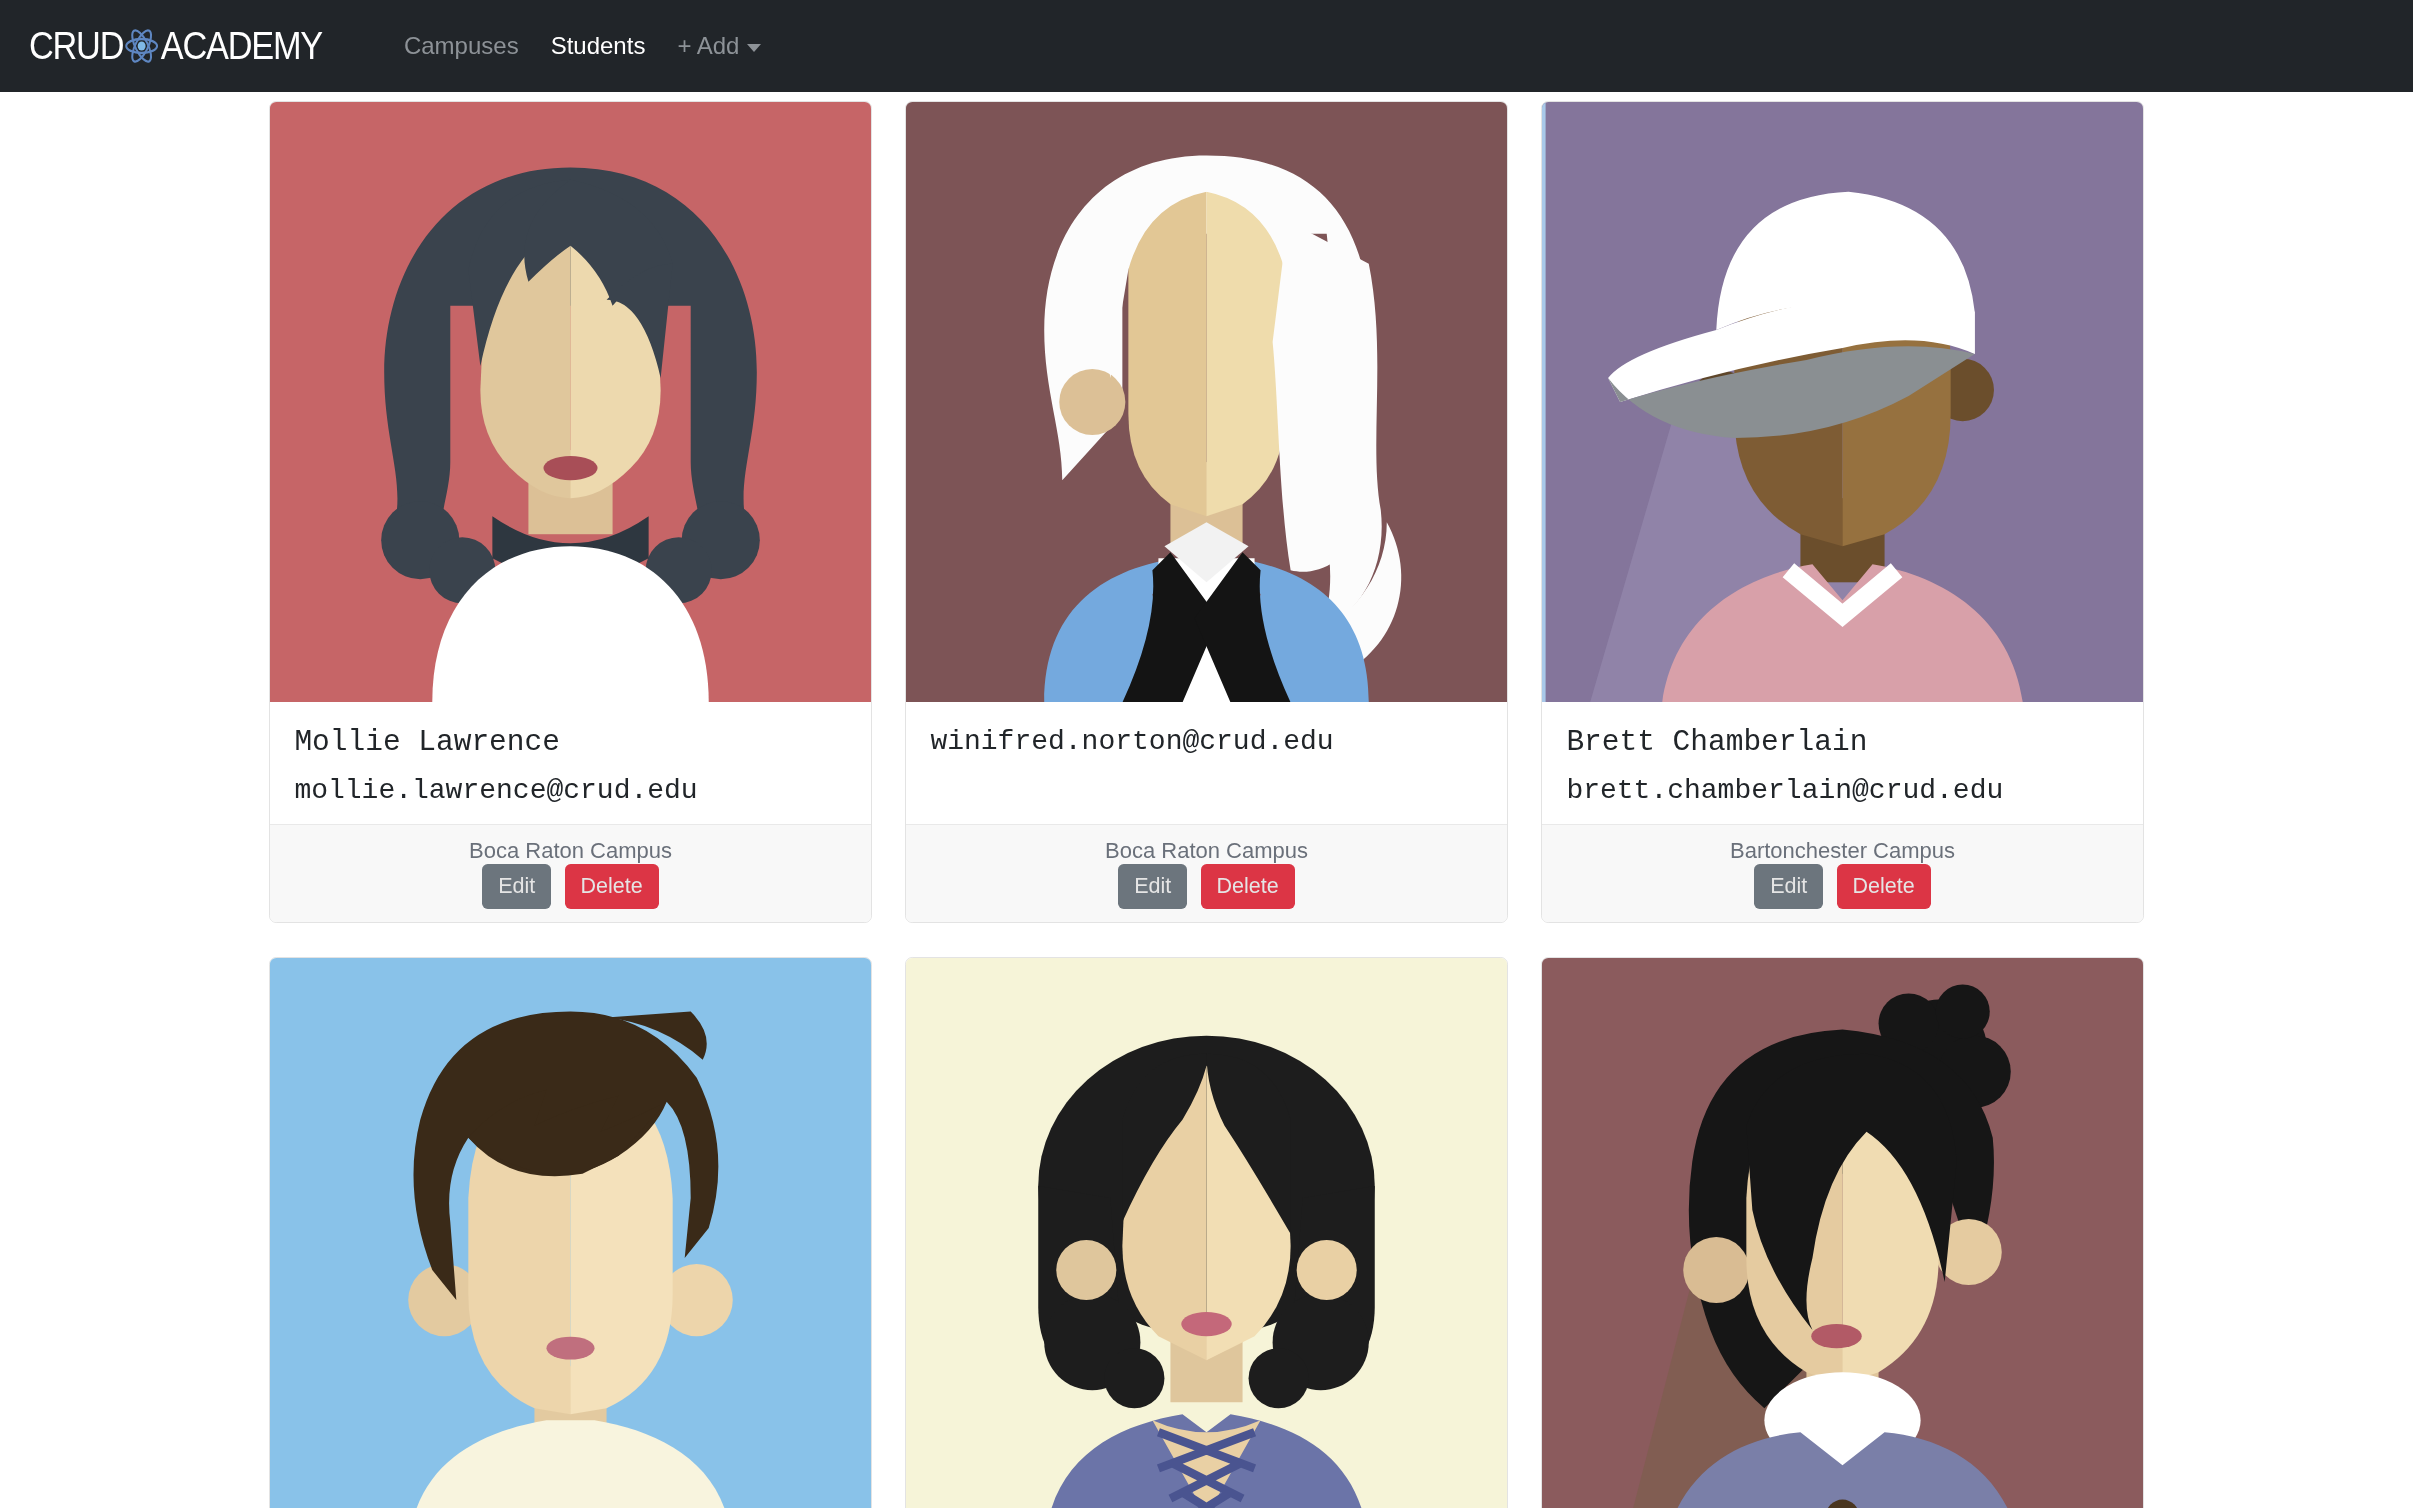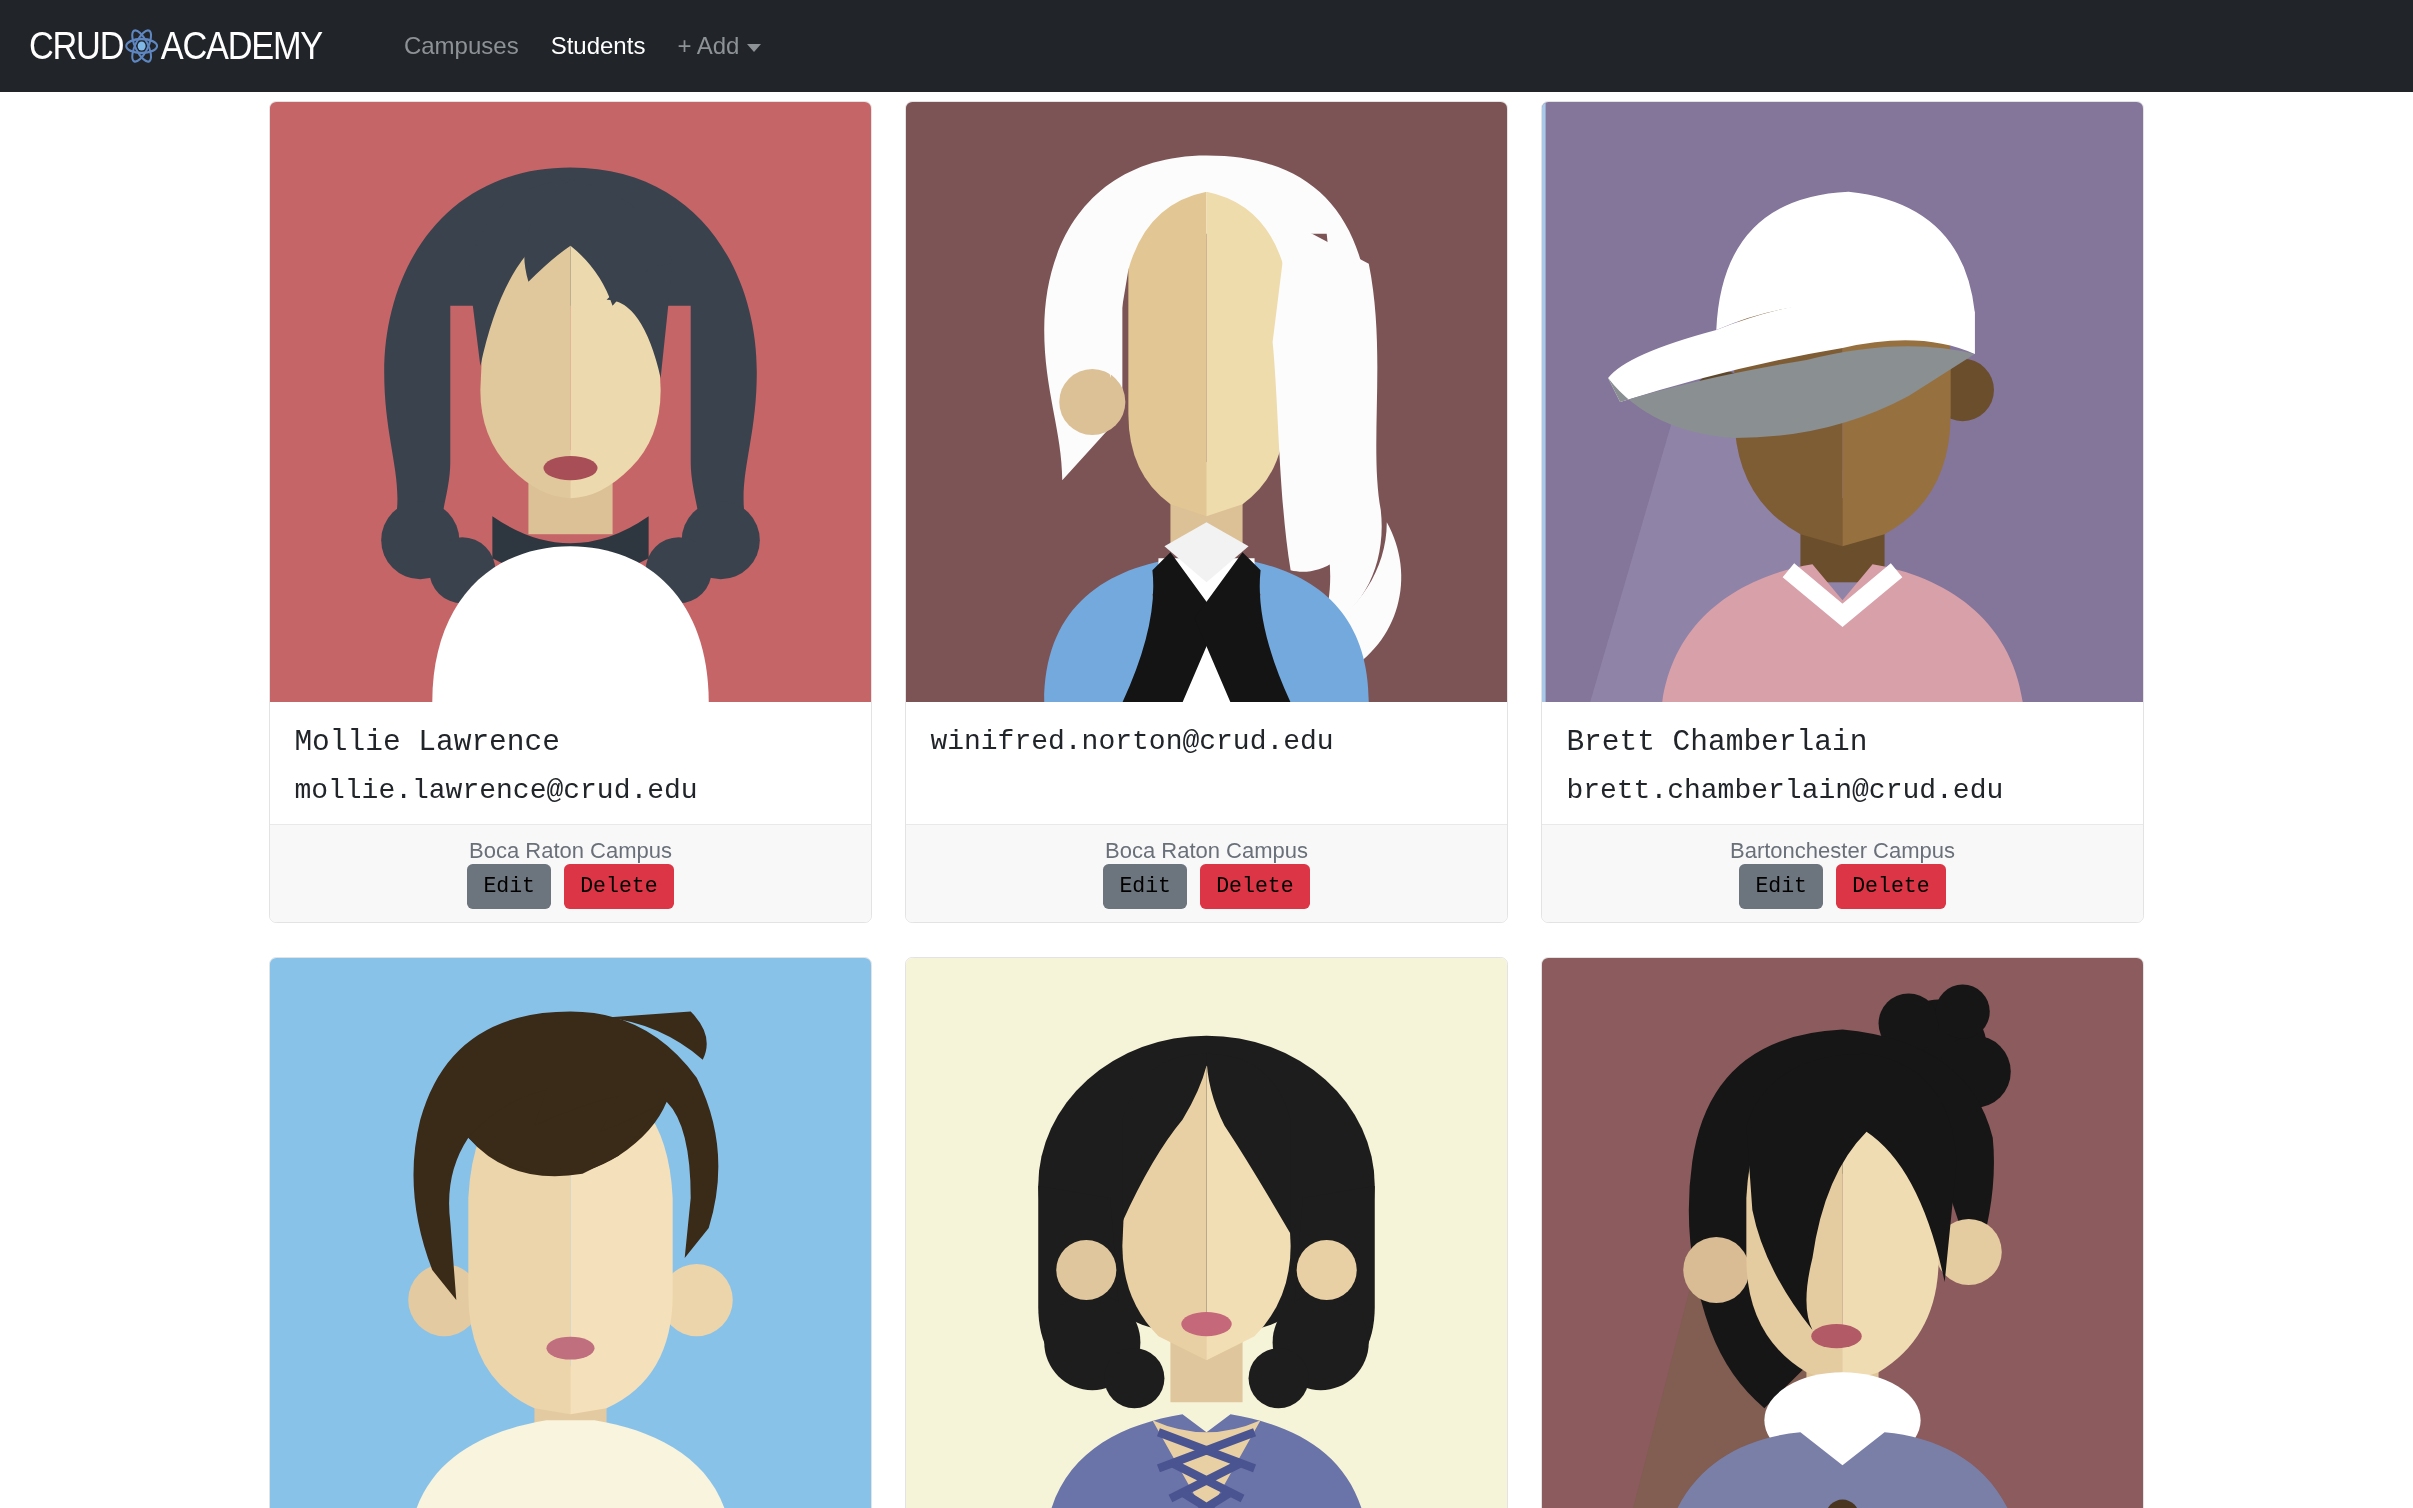--- a/index.html
+++ b/index.html
@@ -72,21 +72,21 @@
     margin-top: auto;
     background: #f8f8f8;
     border-top: 1.4px solid #e9e9e9;
     padding: 13px 24.4px;
     display: flex; align-items: center; justify-content: space-between;
     min-height: 72px;
     flex-direction: column;
   }
   .campus { font-size: 22px; color: #6a707a; }
   .btn {
-    font-family: Liberation Mono, monospace; font-size: 21.5px; color: #000000;
+    font-family: Liberation Sans, sans-serif; font-size: 21.5px; color: #e5e5e5;
     border: none; border-radius: 5.7px;
     padding: 9.3px 16px; cursor: pointer; line-height: 1.2;
   }
   .btn-edit { background: #6c757d; }
   .btn-delete { background: #dc3545; margin-left: 10px; }
 </style>
 </head>
 <body>
 
 <header class="navbar">

